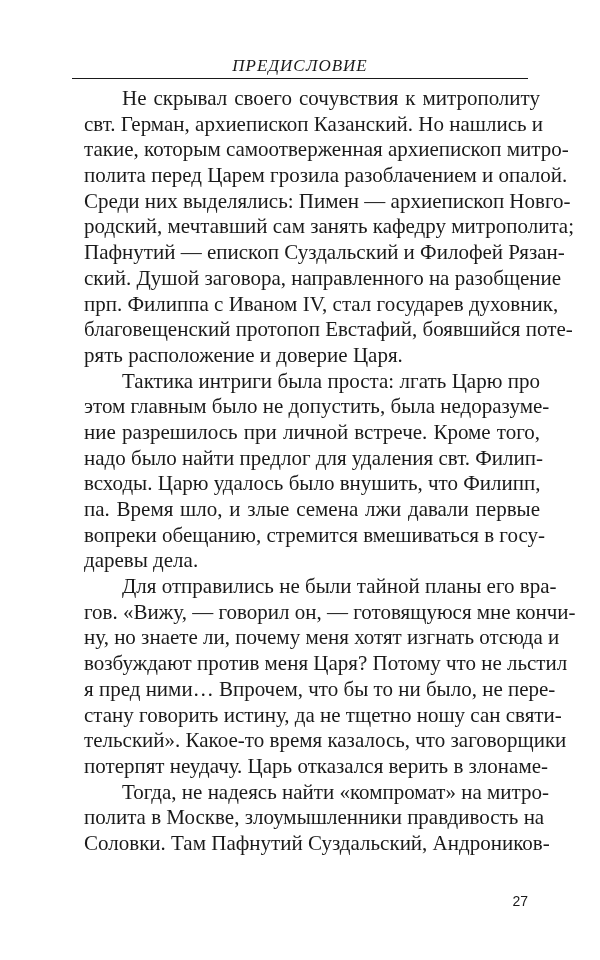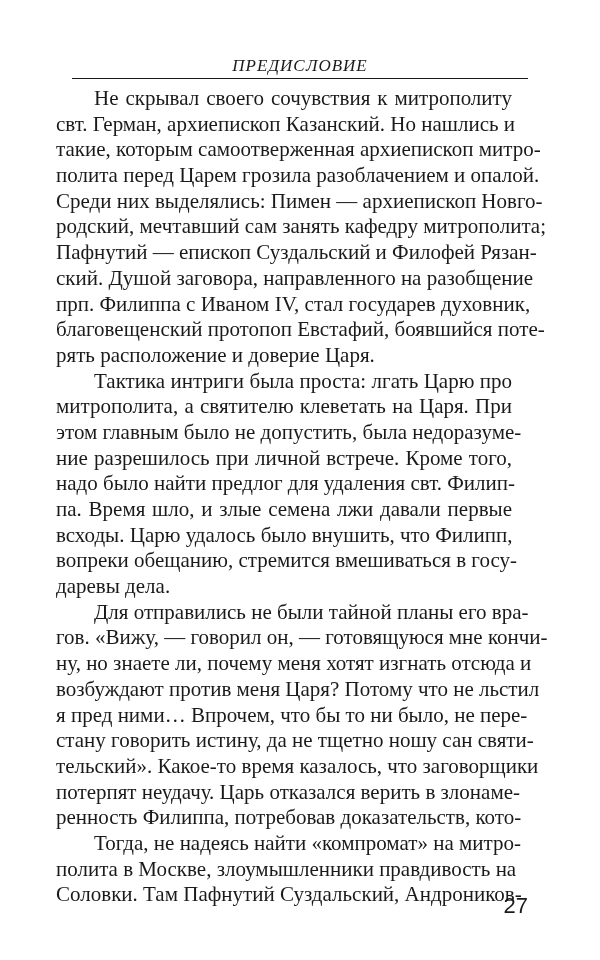--- a/index.html
+++ b/index.html
@@ -6,30 +6,30 @@
   body { width: 600px; height: 960px; position: relative; overflow: hidden; }
   .page { position: absolute; left: 0; top: 0; width: 600px; height: 716px; background: #fff; }
   .running-head {
     position: absolute; left: 72px; width: 456px; top: 56px;
     text-align: center;
     font-family: "Liberation Serif", serif; font-style: italic;
     font-size: 17px; letter-spacing: 1px; color: #1a1a1a;
   }
   .rule { position: absolute; left: 72px; width: 456px; top: 78px; height: 0; border-top: 1.6px solid #1a1a1a; }
   .body-text {
-    position: absolute; left: 56px; width: 456px; top: 86px;
+    position: absolute; left: 84px; width: 456px; top: 86px;
     font-family: "Liberation Serif", serif; font-size: 21px; line-height: 25.7px;
     color: #1a1a1a;
   }
   .line { display: block; white-space: nowrap; text-align: justify; text-align-last: justify; height: 25.7px; }
   .line.indent { padding-left: 38px; }
   .line.last { text-align-last: left; }
   .folio {
     position: absolute; right: 72px; top: 893px;
-    font-family: "Liberation Sans", sans-serif; font-size: 22px; color: #1a1a1a;
+    font-family: "Liberation Sans", sans-serif; font-size: 14px; color: #1a1a1a;
   }
 </style>
 </head>
 <body>
 
 <div class="page">
   <div class="running-head">ПРЕДИСЛОВИЕ</div>
   <div class="rule"></div>
   <div class="body-text" id="body-text">
       <span class="line indent">Не скрывал своего сочувствия к митрополиту</span>
@@ -37,35 +37,33 @@
       <span class="line">такие, которым самоотверженная архиепископ митро-</span>
       <span class="line">полита перед Царем грозила разоблачением и опалой.</span>
       <span class="line">Среди них выделялись: Пимен — архиепископ Новго-</span>
       <span class="line">родский, мечтавший сам занять кафедру митрополита;</span>
       <span class="line">Пафнутий — епископ Суздальский и Филофей Рязан-</span>
       <span class="line">ский. Душой заговора, направленного на разобщение</span>
       <span class="line">прп. Филиппа с Иваном IV, стал государев духовник,</span>
       <span class="line">благовещенский протопоп Евстафий, боявшийся поте-</span>
       <span class="line last">рять расположение и доверие Царя.</span>
       <span class="line indent">Тактика интриги была проста: лгать Царю про</span>
-      <span class="line">митрополита, а святителю клеветать на Царя. При</span>
       <span class="line">этом главным было не допустить, была недоразуме-</span>
       <span class="line">ние разрешилось при личной встрече. Кроме того,</span>
       <span class="line">надо было найти предлог для удаления свт. Филип-</span>
+      <span class="line">всходы. Царю удалось было внушить, что Филипп,</span>
       <span class="line">па. Время шло, и злые семена лжи давали первые</span>
-      <span class="line">всходы. Царю удалось было внушить, что Филипп,</span>
       <span class="line">вопреки обещанию, стремится вмешиваться в госу-</span>
       <span class="line last">даревы дела.</span>
       <span class="line indent">Для отправились не были тайной планы его вра-</span>
       <span class="line">гов. «Вижу, — говорил он, — готовящуюся мне кончи-</span>
       <span class="line">ну, но знаете ли, почему меня хотят изгнать отсюда и</span>
       <span class="line">возбуждают против меня Царя? Потому что не льстил</span>
       <span class="line">я пред ними… Впрочем, что бы то ни было, не пере-</span>
       <span class="line">стану говорить истину, да не тщетно ношу сан святи-</span>
       <span class="line">тельский». Какое-то время казалось, что заговорщики</span>
       <span class="line">потерпят неудачу. Царь отказался верить в злонаме-</span>
-      <span class="line">ренность Филиппа, потребовав доказательств, кото-</span>
       <span class="line indent">Тогда, не надеясь найти «компромат» на митро-</span>
       <span class="line">полита в Москве, злоумышленники правдивость на</span>
       <span class="line">Соловки. Там Пафнутий Суздальский, Андроников-</span>
     </div>
   <div class="folio">27</div>
 </div>
 
 </body></html>

